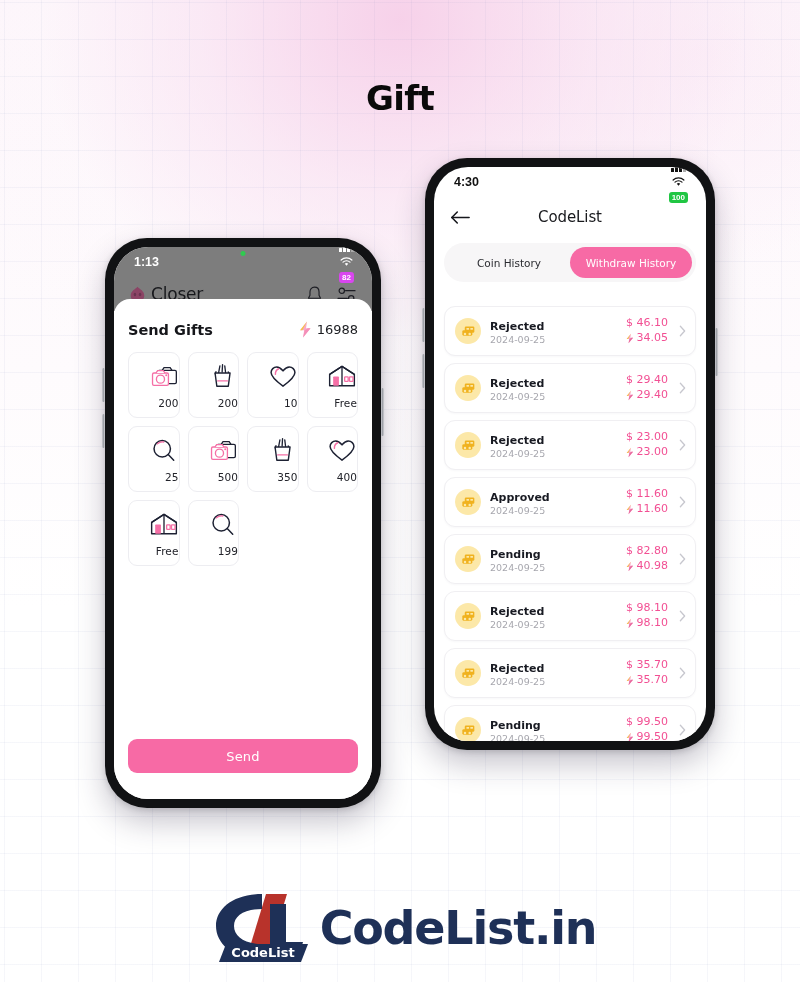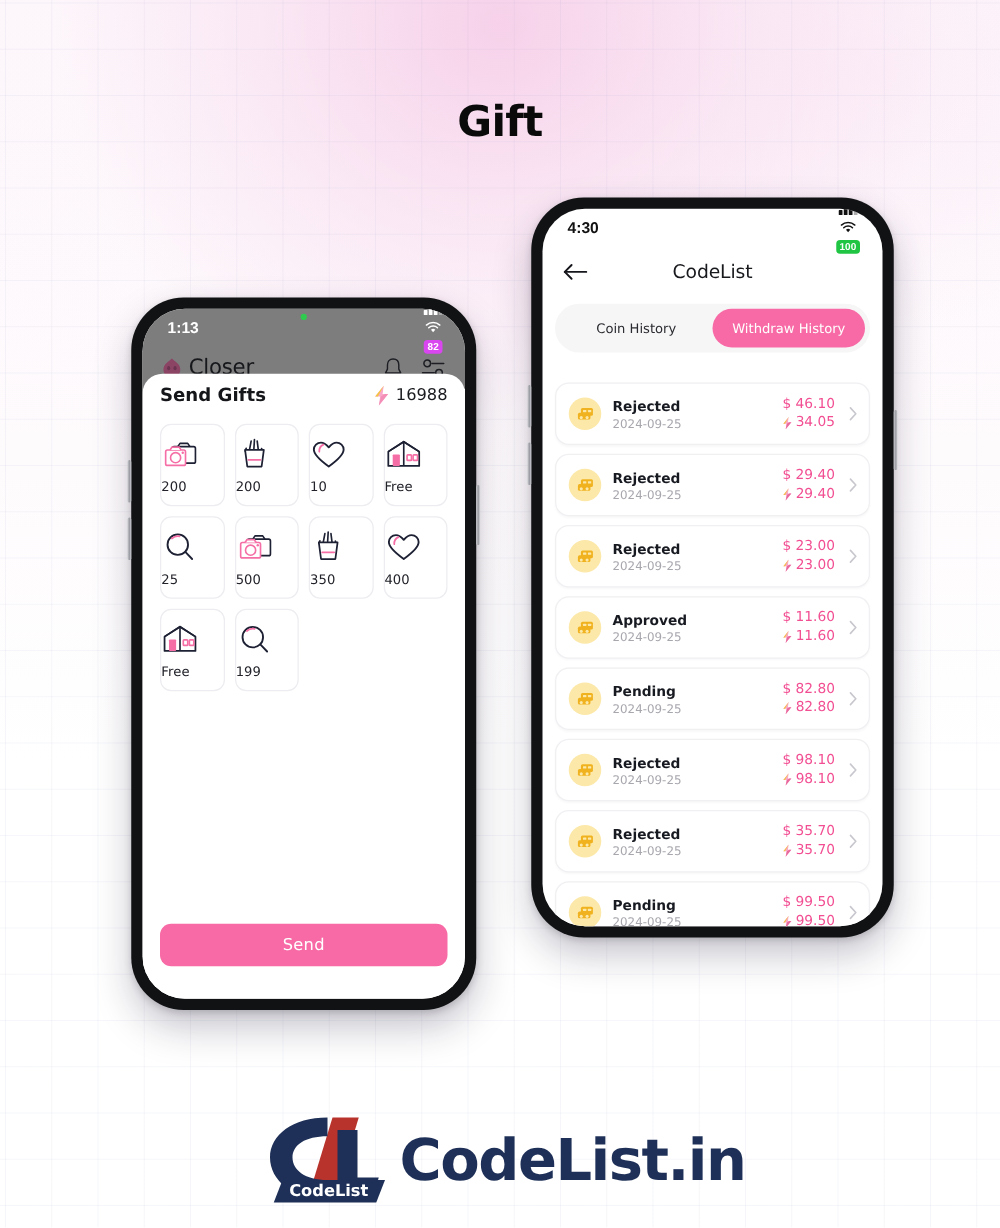--- a/index.html
+++ b/index.html
@@ -116,21 +116,21 @@
     font-size: 17px; color: #17181c; letter-spacing: -0.2px;
     font-family: "DejaVu Sans", sans-serif;
   }
   .app-bar-icons { display: flex; align-items: center; gap: 14px; }
 
   .sheet {
     position: absolute;
     left: 0; right: 0; top: 52px; bottom: 0;
     background: #fff;
     border-radius: 16px 16px 0 0;
-    padding: 9px 14px 0 14px;
+    padding: 22px 14px 0 14px;
   }
   .sheet-head {
     display: flex; align-items: center; justify-content: space-between;
     margin-bottom: 14px;
   }
   .sheet-title {
     font-size: 14.5px; font-weight: 700; color: #15161a;
     font-family: "DejaVu Sans", sans-serif;
   }
   .coin-pill { display: flex; align-items: center; gap: 5px; }
@@ -140,21 +140,21 @@
     display: grid;
     grid-template-columns: repeat(4, 1fr);
     gap: 8px;
   }
   .gift-card {
     border: 1px solid #ededf1;
     border-radius: 9px;
     background: #fff;
     height: 66px;
     display: flex; flex-direction: column;
-    align-items: flex-start; justify-content: center;
+    align-items: flex-end; justify-content: center;
     gap: 5px;
   }
   .gift-icon { height: 30px; display: flex; align-items: center; justify-content: center; }
   .gift-label {
     font-size: 10.5px; color: #22232a; letter-spacing: 0.1px;
     font-family: "DejaVu Sans", sans-serif;
   }
 
   .send-btn {
     position: absolute;
@@ -630,21 +630,21 @@
        <span class="hist-date" style="display:block">2024-09-25</span>
      </span>
      <span class="hist-amts">
        <span class="amt" style="display:block">$ 82.80</span>
        <span class="amt-row">
          <svg width="8" height="11" viewBox="0 0 14 18">
     <path d="M8.6 0.5 L1.2 9.8 h4.3 L4.4 17.5 L12.4 7.6 H7.6 Z" fill="#f9a8c9"></path>
     <path d="M8.6 0.5 L1.2 9.8 h2.4 L8.6 0.5 Z" fill="#f4c542"></path>
     <path d="M6.2 9.8 L4.4 17.5 L12.4 7.6 H9.6 Z" fill="#e8699e"></path>
   </svg>
-         <span class="amt">82.80</span>
+         <span class="amt">40.98</span>
        </span>
      </span>
      <span class="chev"><svg width="7" height="12" viewBox="0 0 8 14">
     <path d="M1.5 1.5 L6.5 7 L1.5 12.5" fill="none" stroke="#c7c7ce" stroke-width="1.5" stroke-linecap="round" stroke-linejoin="round"></path>
   </svg></span>
         </div>
         <div class="hist-row">
           <span class="wallet-badge">
             <svg width="15" height="14" viewBox="0 0 18 16">
     <rect x="4.5" y="2.5" width="11.5" height="7.5" rx="1.5" fill="#f0b21f"></rect>

